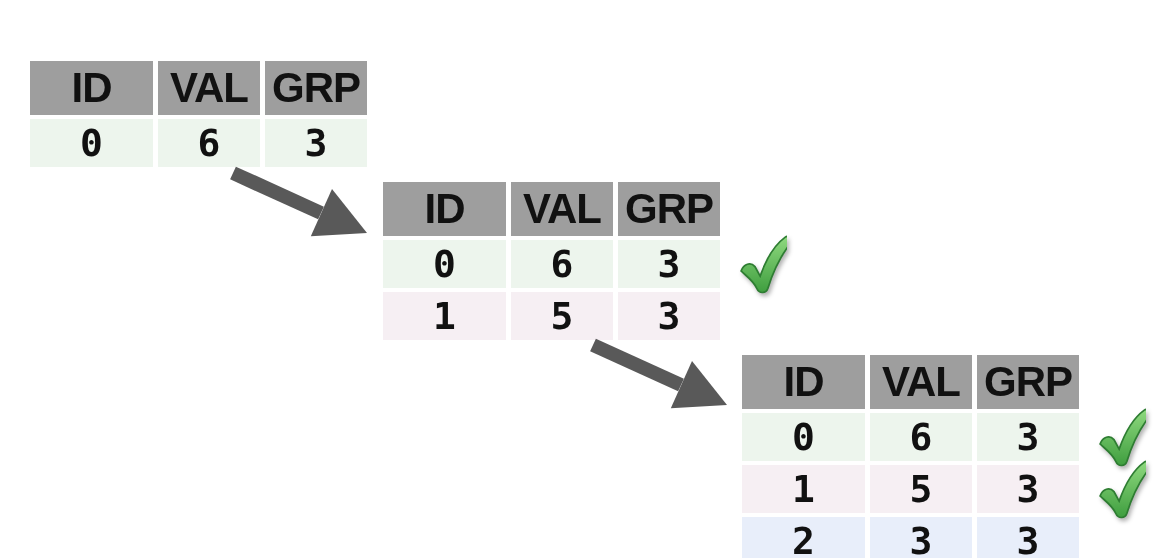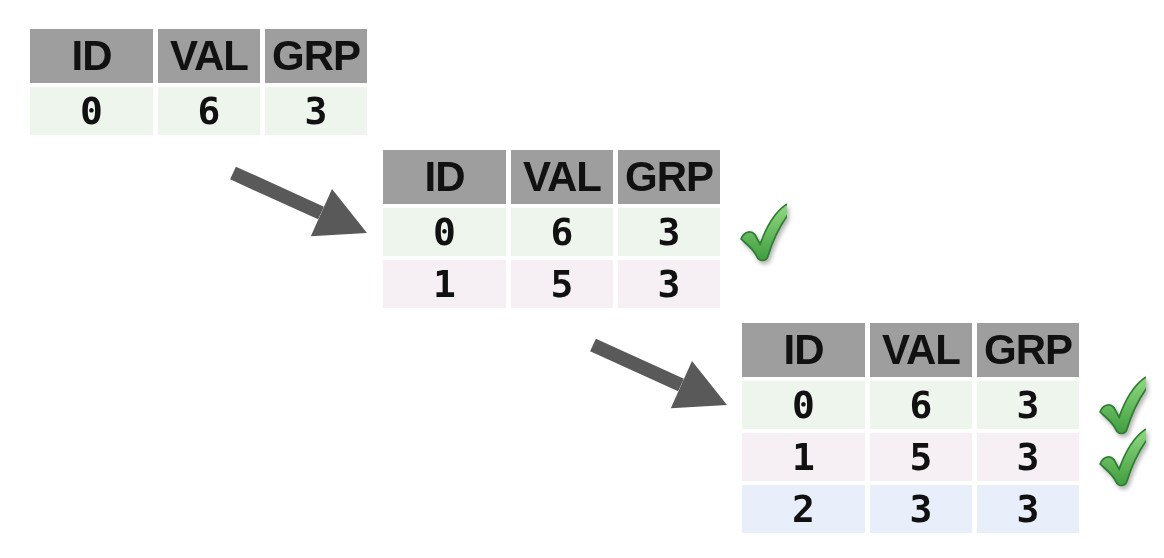--- a/index.html
+++ b/index.html
@@ -11,20 +11,21 @@
     font-family:"Liberation Sans",sans-serif;
   }
   .tbl{
     position:absolute;
     display:grid;
     grid-template-columns:123px 102px 102px 64px;
     grid-template-rows:54px;
     grid-auto-rows:48px;
     column-gap:5px;
     row-gap:4px;
+    margin-top:32px;
   }
   .th{
     background:var(--header-bg,#9e9e9e);
     color:var(--text,#111);
     font-weight:bold;
     font-size:42px;
     display:flex;align-items:center;justify-content:center;
     letter-spacing:-1px;
   }
   .td{

